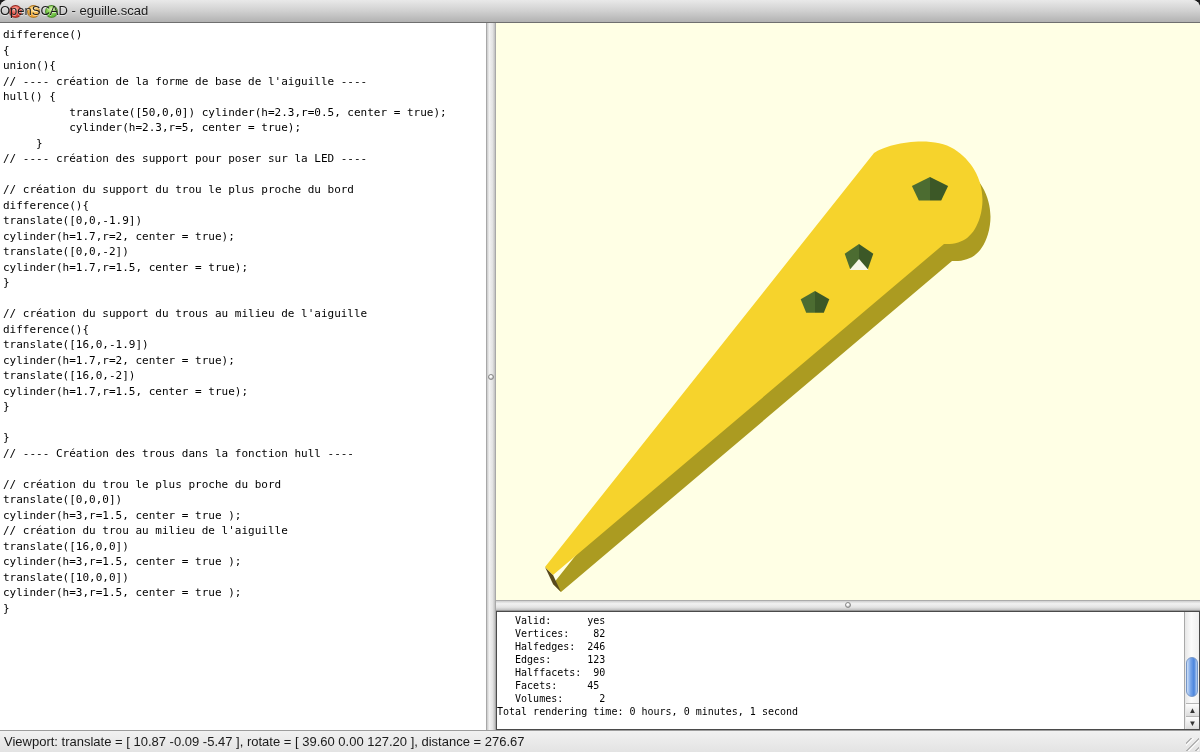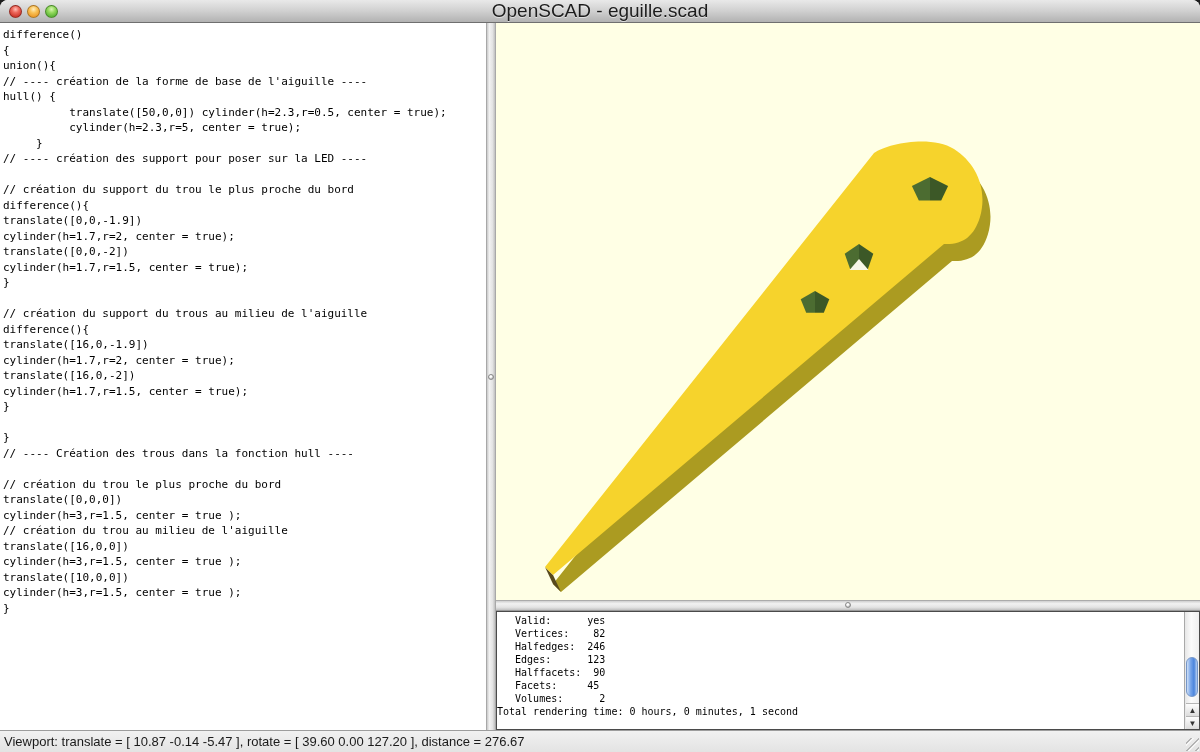--- a/index.html
+++ b/index.html
@@ -3,22 +3,22 @@
 <meta charset="utf-8">
 <style>
   html,body{margin:0;padding:0;background:#1d1d1d;width:1200px;height:752px;overflow:hidden;
             font-family:"Liberation Sans",sans-serif;}
   .window{width:1200px;height:752px;border-radius:8px 8px 0 0;overflow:hidden;
           display:flex;flex-direction:column;background:#fff;}
   
   .titlebar{height:22px;flex:0 0 22px;position:relative;
             background:linear-gradient(#e9e9e9,#d0d0d0 50%,#b2b2b2);
             border-bottom:1px solid #6f6f6f;}
-  .title{position:absolute;left:0;right:0;top:0;height:40px;line-height:22px;text-align:center;
-         font-size:19px;color:#1c1c1c;text-shadow:0 1px 0 rgba(255,255,255,.55);}
+  .title{position:absolute;left:0;right:0;top:0;height:40px;line-height:22px;
+         font-size:13px;color:#1c1c1c;text-shadow:0 1px 0 rgba(255,255,255,.55);}
   .lights{position:absolute;left:9px;top:4.5px;display:flex;gap:5px;}
   .light{width:13px;height:13px;border-radius:50%;box-sizing:border-box;}
   .light.red{background:radial-gradient(circle at 50% 30%,#ffc0b8 0%,#ee6a5e 35%,#cf3a2f 75%,#ae2d23);
              border:1px solid rgba(125,32,26,.75);}
   .light.yellow{background:radial-gradient(circle at 50% 30%,#ffeec0 0%,#f9c257 38%,#ee9f2f 75%,#d88d22);
              border:1px solid rgba(150,100,25,.75);}
   .light.green{background:radial-gradient(circle at 50% 30%,#d9f5b5 0%,#93d95c 38%,#5fb63a 75%,#4c9e2b);
              border:1px solid rgba(62,118,34,.75);}
   
   .main{flex:1 1 auto;display:flex;height:708px;}
@@ -160,17 +160,17 @@
         <div class="scrollbar">
           <div class="thumb"></div>
           <div class="sbtn up">▲</div>
           <div class="sbtn down">▼</div>
         </div>
       </div>
     </div>
   </div>
 
   <div class="statusbar">
-    <div class="text">Viewport: translate = [ 10.87 -0.14 -5.47 ], rotate = [ 39.60 0.00 127.20 ], distance = 276.67</div>
+    <div class="text">Viewport: translate = [ 10.87 -0.09 -5.47 ], rotate = [ 39.60 0.00 127.20 ], distance = 276.67</div>
     <div class="resizegrip"></div>
   </div>
 
 </div>
 
 </body></html>

